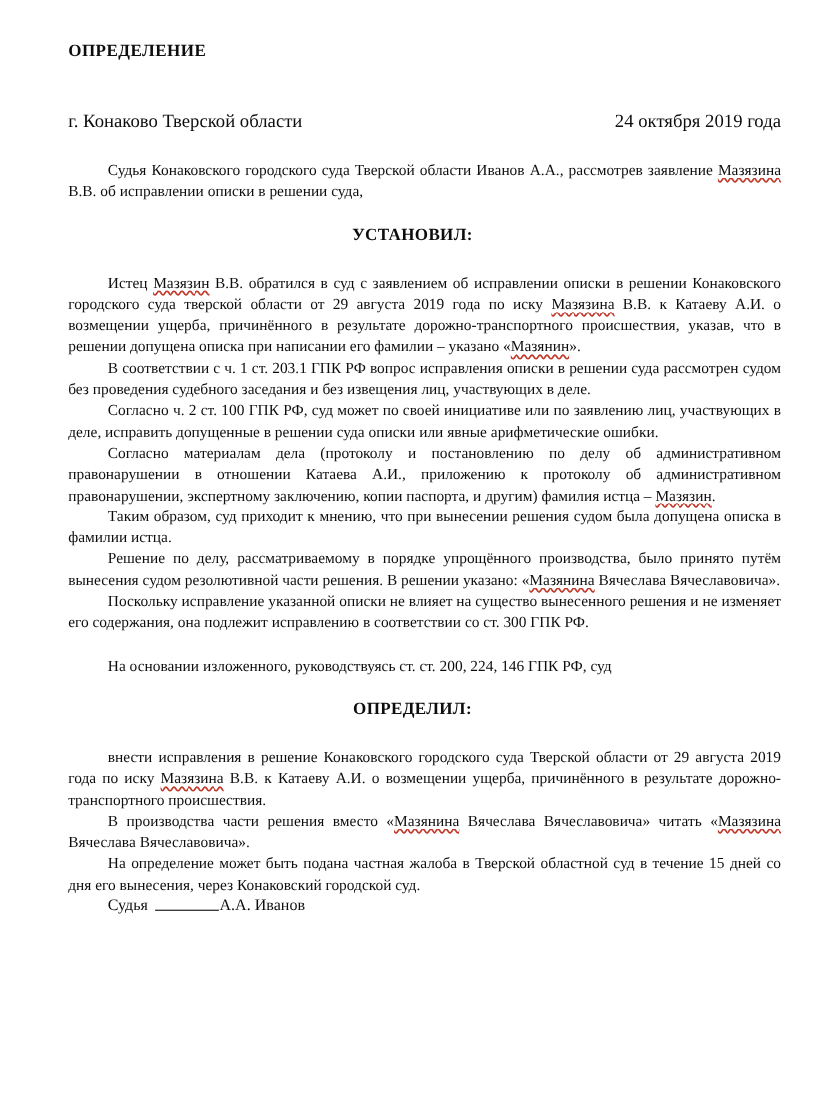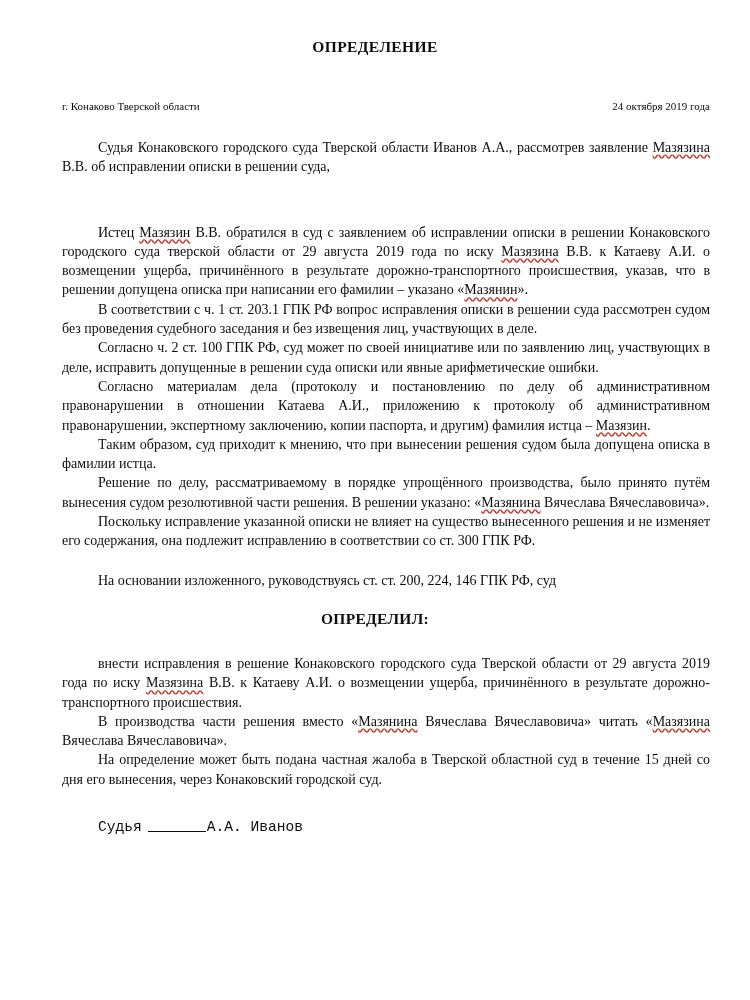--- a/index.html
+++ b/index.html
@@ -15,39 +15,38 @@
     overflow: hidden;
   }
   .page {
     position: relative;
     width: 750px;
     height: 1000px;
     box-sizing: border-box;
     padding: 38px 40px 0 62px;
   }
   .doc-title {
-    text-align: center;
     font-weight: bold;
     font-size: 15.5px;
     letter-spacing: 0.4px;
     margin: 0 0 0 0;
     padding-right: 22px;
   }
   .section-heading {
     text-align: center;
     font-weight: bold;
     font-size: 15.5px;
     letter-spacing: 0.3px;
     padding-right: 22px;
   }
   .place-date-row {
     display: flex;
     justify-content: space-between;
     align-items: flex-start;
-    font-size: 11px;
+    font-size: 17px;
     margin-top: 44px;
   }
   .place-date-row .place { white-space: nowrap; }
   .place-date-row .date  { white-space: nowrap; }
   p.body-par {
     font-size: 14px;
     line-height: 19.3px;
     text-align: justify;
     text-justify: inter-word;
     margin: 0;
@@ -64,23 +63,21 @@
     text-underline-offset: 2px;
   }
   @supports not (text-decoration: underline wavy red) {
     .misspell {
       border-bottom: 1.5px solid #c0392b;
     }
   }
 
   .sign-row {
     font-size: 14.6px;
-    margin-top: 30px;
     padding-left: 36px;
-    font-family: Liberation Mono, monospace;
   }
   .sign-rule {
     display: inline-block;
     width: 58px;
     border-bottom: 1px solid #0d0d0d;
     margin: 0 1px -1px 6px;
     vertical-align: baseline;
   }
 </style>
 </head>
@@ -94,20 +91,21 @@
     <span class="place">г. Конаково Тверской области</span>
     <span class="date">24 октября 2019 года</span>
   </div>
 
   <div class="gap-lg"></div>
 
   <p class="body-par"><span>Судья Конаковского городского суда Тверской области Иванов А.А., рассмотрев заявление </span><span class="misspell">Мазязина</span><span> В.В. об исправлении описки в решении суда,</span></p>
 
   <div class="gap-md"></div>
 
+  <div class="section-heading">УСТАНОВИЛ:</div>
 
   <div class="gap-lg"></div>
 
   <p class="body-par"><span>Истец </span><span class="misspell">Мазязин</span><span> В.В. обратился в суд с заявлением об исправлении описки в решении Конаковского городского суда тверской области от 29 августа 2019 года по иску </span><span class="misspell">Мазязина</span><span> В.В. к Катаеву А.И. о возмещении ущерба, причинённого в результате дорожно-транспортного происшествия, указав, что в решении допущена описка при написании его фамилии – указано «</span><span class="misspell">Мазянин</span><span>».</span></p>
 
   <p class="body-par">В соответствии с ч. 1 ст. 203.1 ГПК РФ вопрос исправления описки в решении суда рассмотрен судом без проведения судебного заседания и без извещения лиц, участвующих в деле.</p>
 
   <p class="body-par">Согласно ч. 2 ст. 100 ГПК РФ, суд может по своей инициативе или по заявлению лиц, участвующих в деле, исправить допущенные в решении суда описки или явные арифметические ошибки.</p>
 
   <p class="body-par"><span>Согласно материалам дела (протоколу и постановлению по делу об административном правонарушении в отношении Катаева А.И., приложению к протоколу об административном правонарушении, экспертному заключению, копии паспорта, и другим) фамилия истца – </span><span class="misspell">Мазязин</span><span>.</span></p>

